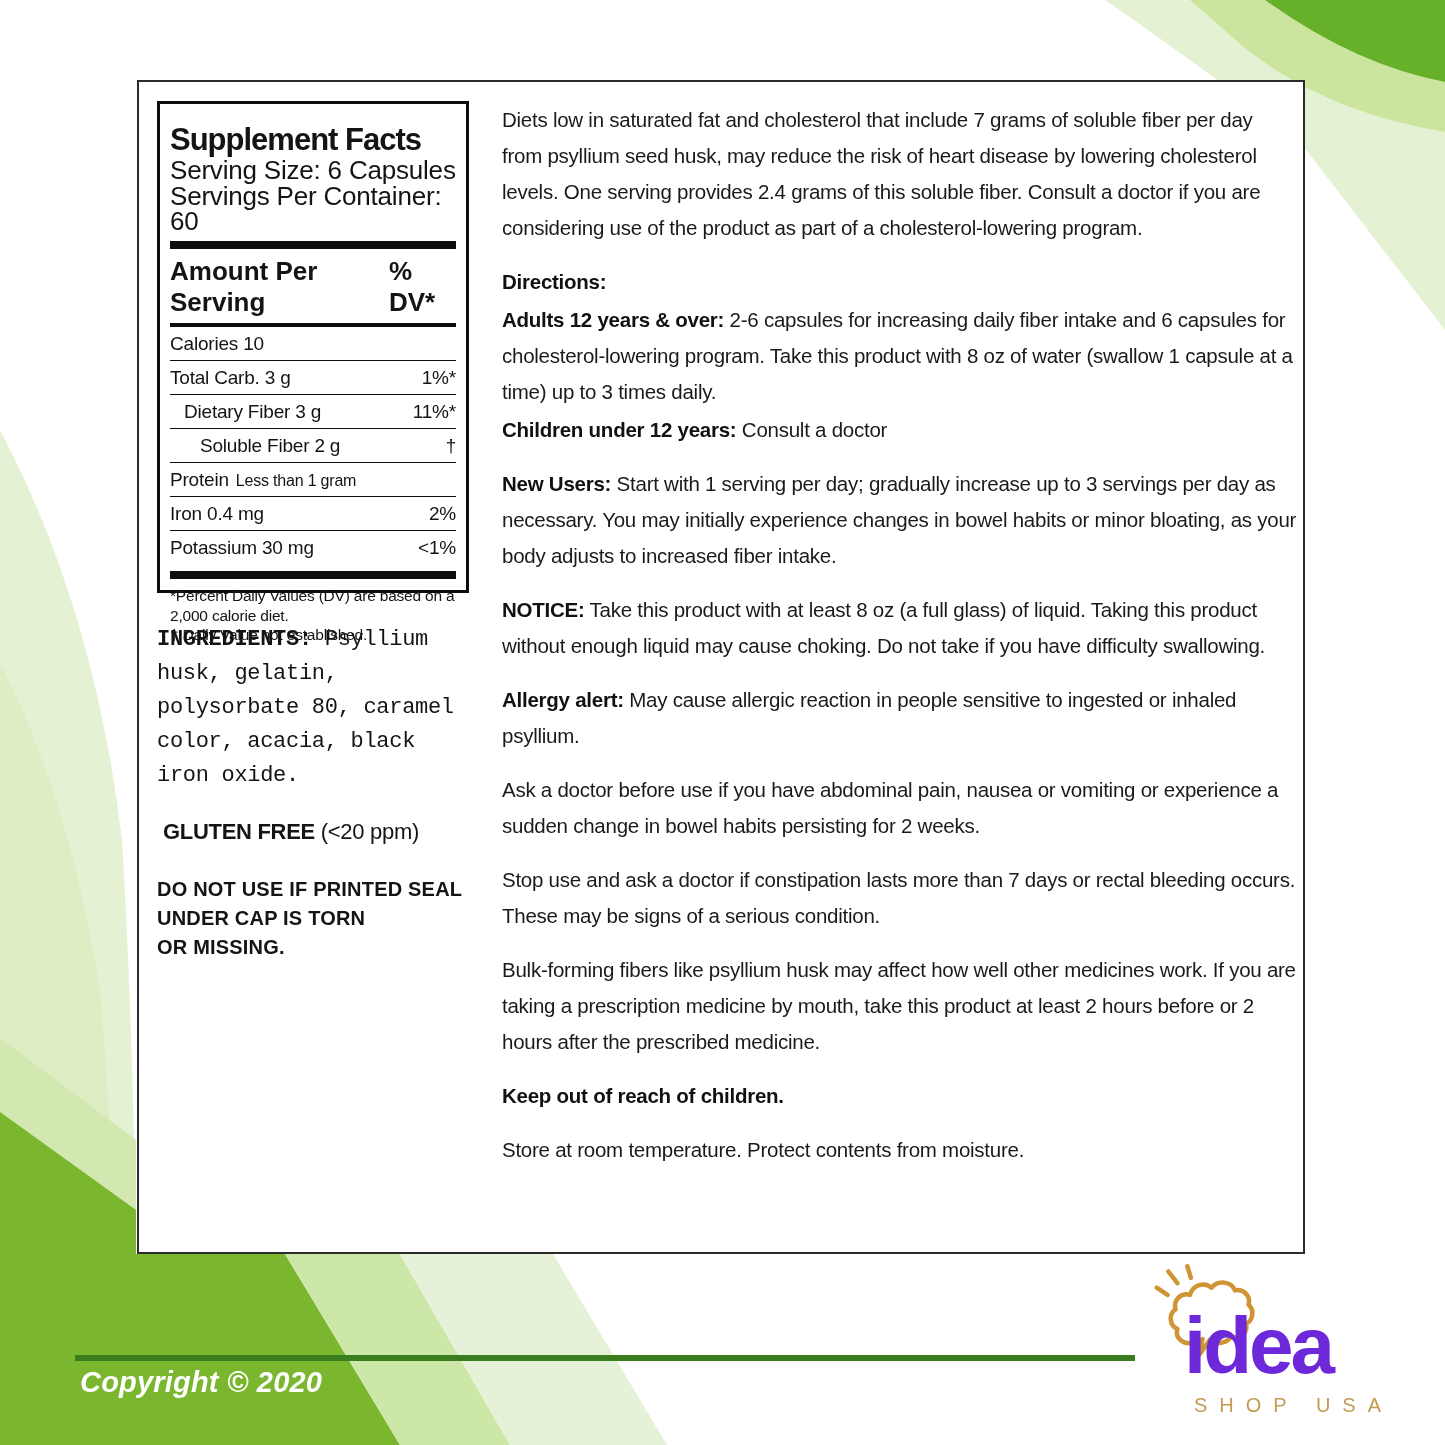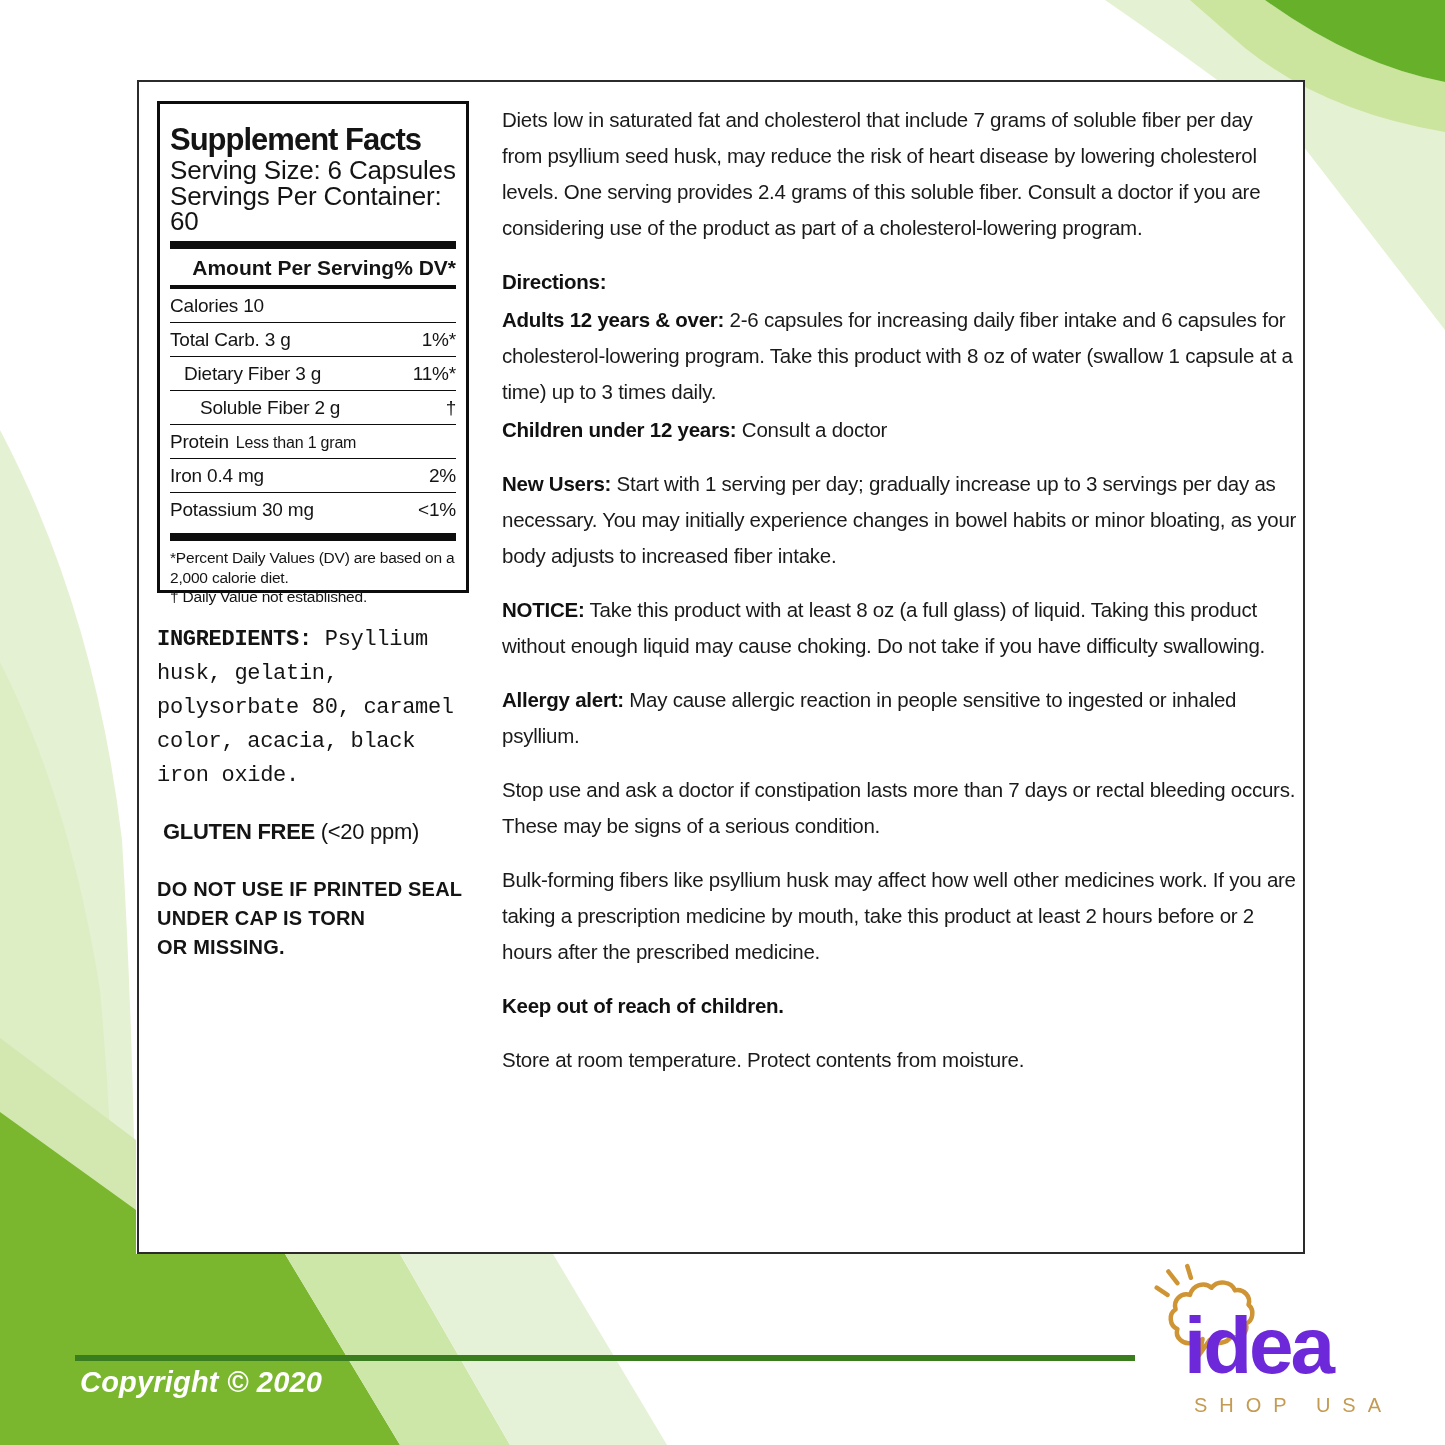--- a/index.html
+++ b/index.html
@@ -20,21 +20,21 @@
   
   .leftcol{position:absolute;left:18px;top:19px;width:318px;}
   .sf{
     width:312px;height:492px;border:3px solid #0d0d0d;background:#fff;
     padding:19px 10px;box-sizing:border-box;
   }
   .sf-title{font-size:31px;font-weight:bold;letter-spacing:-1px;line-height:34px;}
   .sf-serving{font-size:26px;line-height:25px;margin-top:1px;letter-spacing:-0.2px;}
   .bar8{height:8px;background:#0d0d0d;margin-top:7px;}
   .bar4{height:4px;background:#0d0d0d;}
-  .sf-head{display:flex;justify-content:flex-end;font-weight:bold;font-size:21px;padding:7px 0 5px;}
+  .sf-head{display:flex;justify-content:center;font-weight:bold;font-size:26px;padding:7px 0 5px;}
   .sf-row{
     display:flex;justify-content:space-between;align-items:baseline;
     font-size:19px;letter-spacing:-0.2px;padding:6px 0 5px;border-bottom:1.5px solid #0d0d0d;
   }
   .sf-row.last{border-bottom:none;}
   .sf-row .ind1{padding-left:14px;}
   .sf-row .ind2{padding-left:30px;}
   .sf-note{font-size:16px;margin-left:7px;}
   .sf-foot{font-size:15.5px;line-height:19.5px;margin-top:7px;letter-spacing:-0.2px;}
   .ingredients{margin-top:30px;font-size:22px;line-height:34px;letter-spacing:-0.3px;width:318px;font-family:Liberation Mono, monospace;}
@@ -152,20 +152,21 @@
   </div>
 
   <div class="rightcol">
     <p><b></b><span>Diets low in saturated fat and cholesterol that include 7 grams of soluble fiber per day from psyllium seed husk, may reduce the risk of heart disease by lowering cholesterol levels. One serving provides 2.4 grams of this soluble fiber. Consult a doctor if you are considering use of the product as part of a cholesterol-lowering program.</span></p>
     <p class="tight"><b>Directions:</b><span></span></p>
     <p class="tight"><b>Adults 12 years &amp; over:</b><span> 2-6 capsules for increasing daily fiber intake and 6 capsules for cholesterol-lowering program. Take this product with 8 oz of water (swallow 1 capsule at a time) up to 3 times daily.</span></p>
     <p><b>Children under 12 years:</b><span> Consult a doctor</span></p>
     <p><b>New Users:</b><span> Start with 1 serving per day; gradually increase up to 3 servings per day as necessary. You may initially experience changes in bowel habits or minor bloating, as your body adjusts to increased fiber intake.</span></p>
     <p><b>NOTICE:</b><span> Take this product with at least 8 oz (a full glass) of liquid. Taking this product without enough liquid may cause choking. Do not take if you have difficulty swallowing.</span></p>
     <p><b>Allergy alert:</b><span> May cause allergic reaction in people sensitive to ingested or inhaled psyllium.</span></p>
+    <p><b></b><span>Ask a doctor before use if you have abdominal pain, nausea or vomiting or experience a sudden change in bowel habits persisting for 2 weeks.</span></p>
     <p><b></b><span>Stop use and ask a doctor if constipation lasts more than 7 days or rectal bleeding occurs. These may be signs of a serious condition.</span></p>
     <p><b></b><span>Bulk-forming fibers like psyllium husk may affect how well other medicines work. If you are taking a prescription medicine by mouth, take this product at least 2 hours before or 2 hours after the prescribed medicine.</span></p>
     <p><b>Keep out of reach of children.</b><span></span></p>
     <p><b></b><span>Store at room temperature. Protect contents from moisture.</span></p>
   </div>
 </div>
 
 <div class="logo">
   <svg class="logo-cloud" viewBox="0 0 120 108" xmlns="http://www.w3.org/2000/svg">
     <g fill="none" stroke="#cf9434" stroke-width="5" stroke-linecap="round" stroke-linejoin="round">

